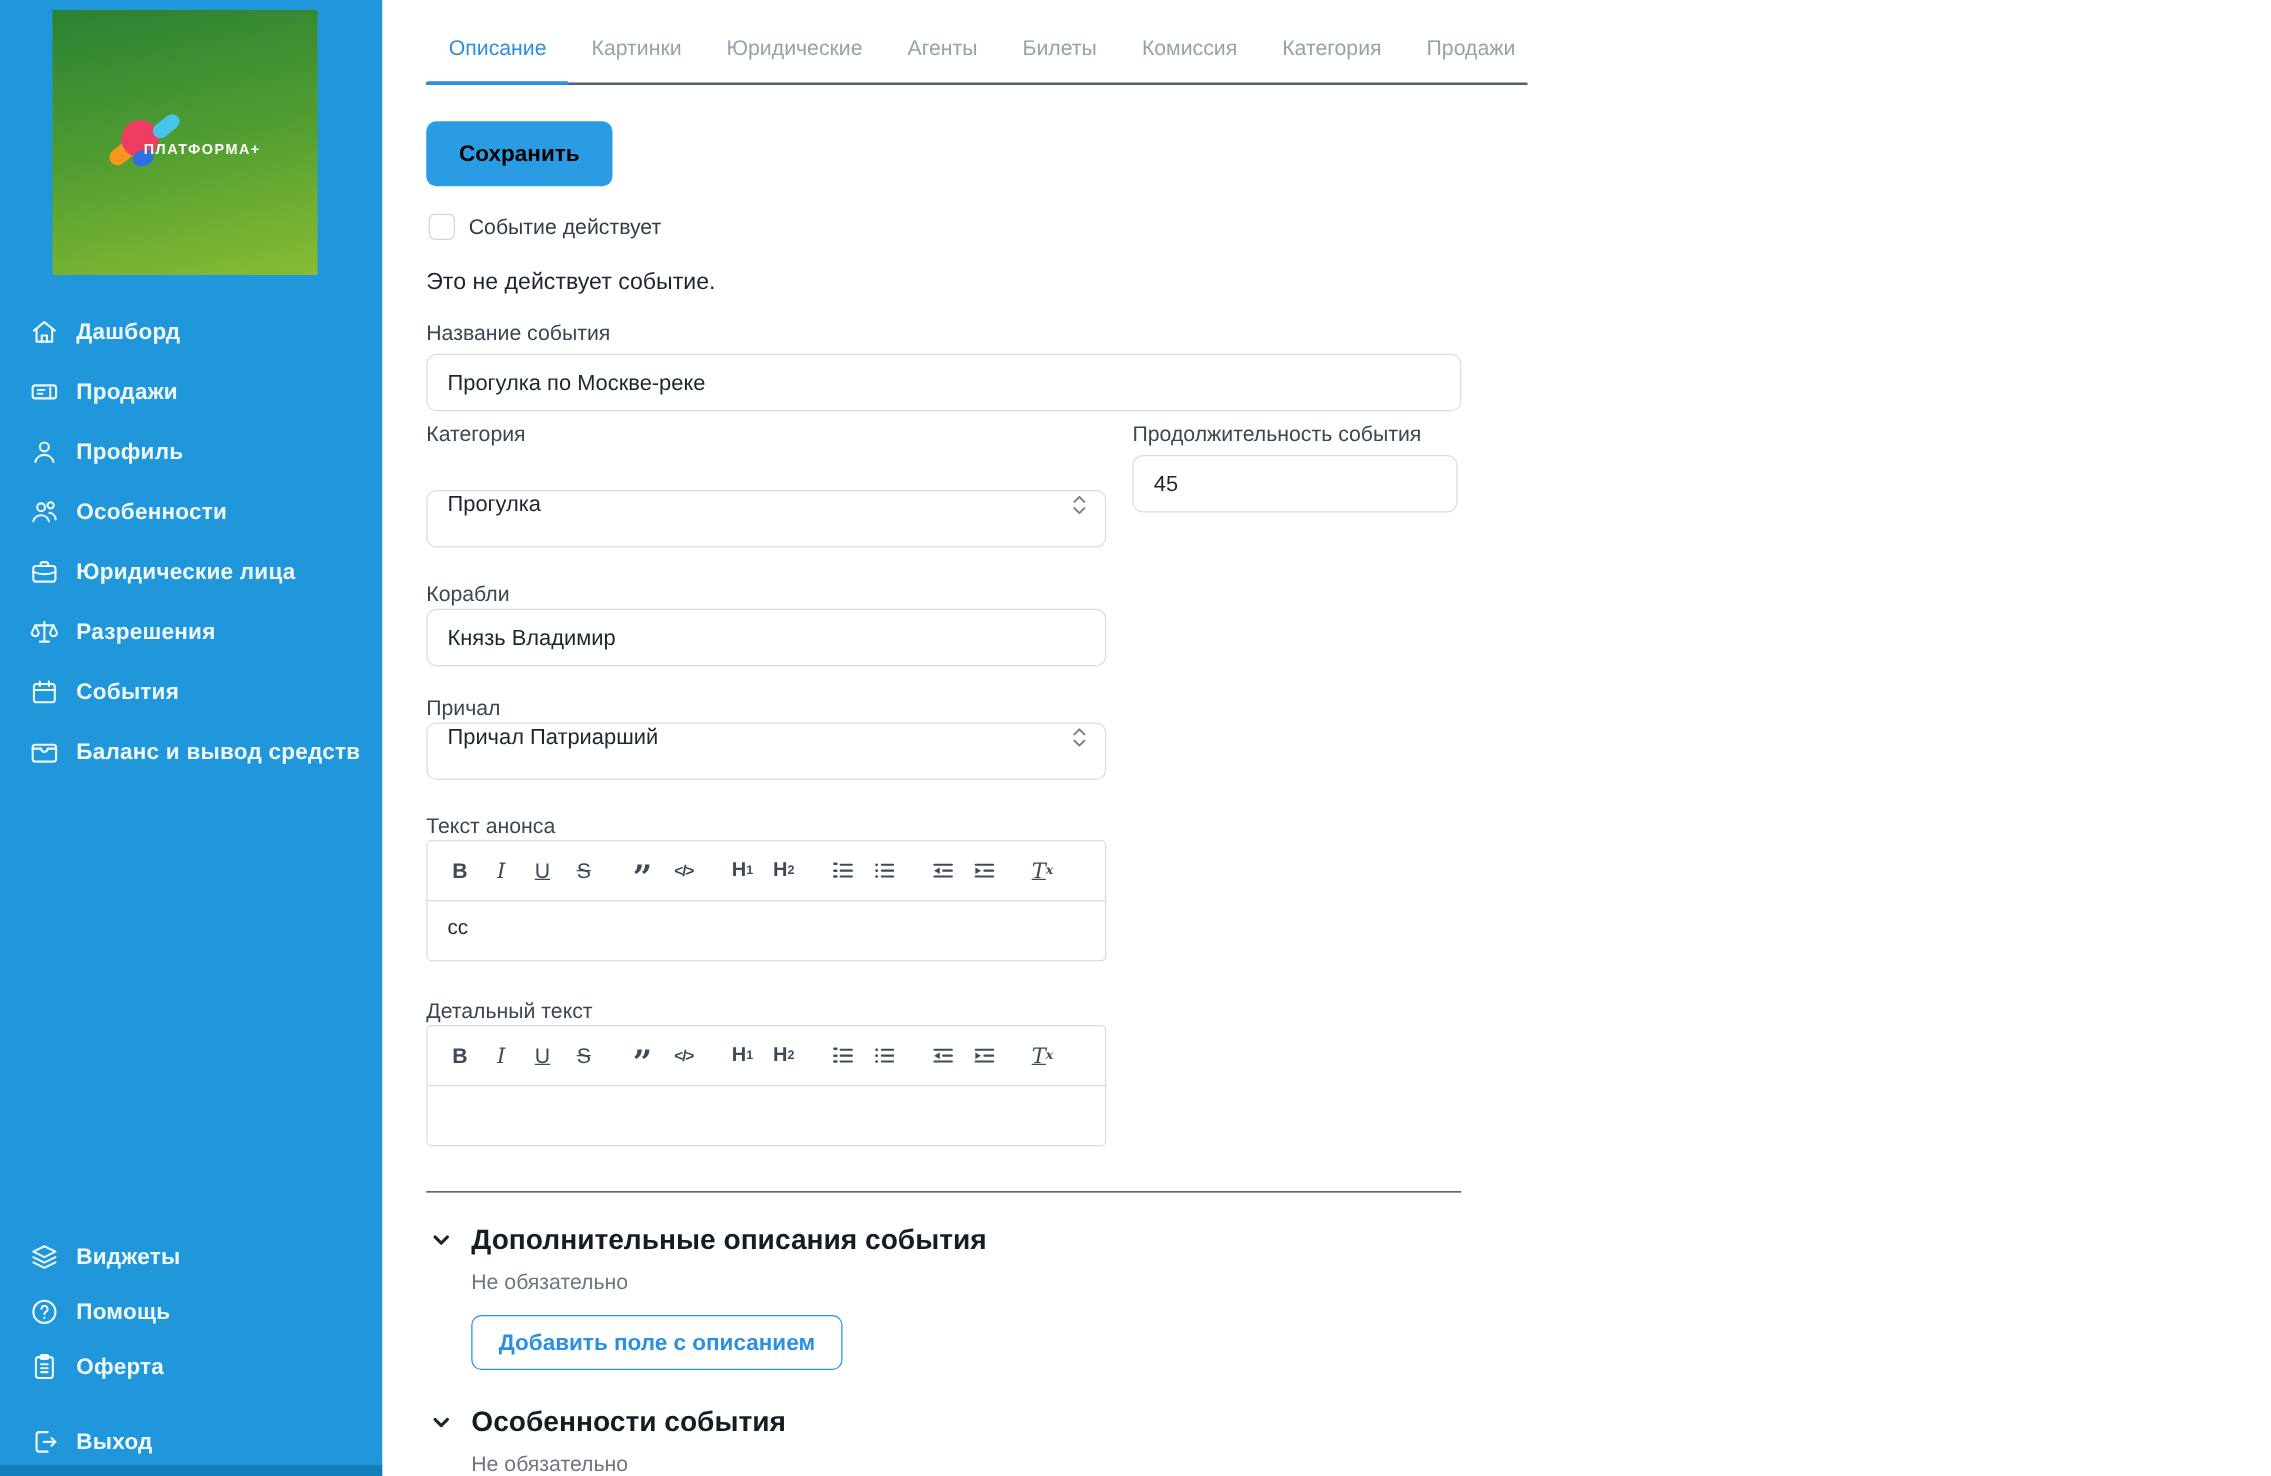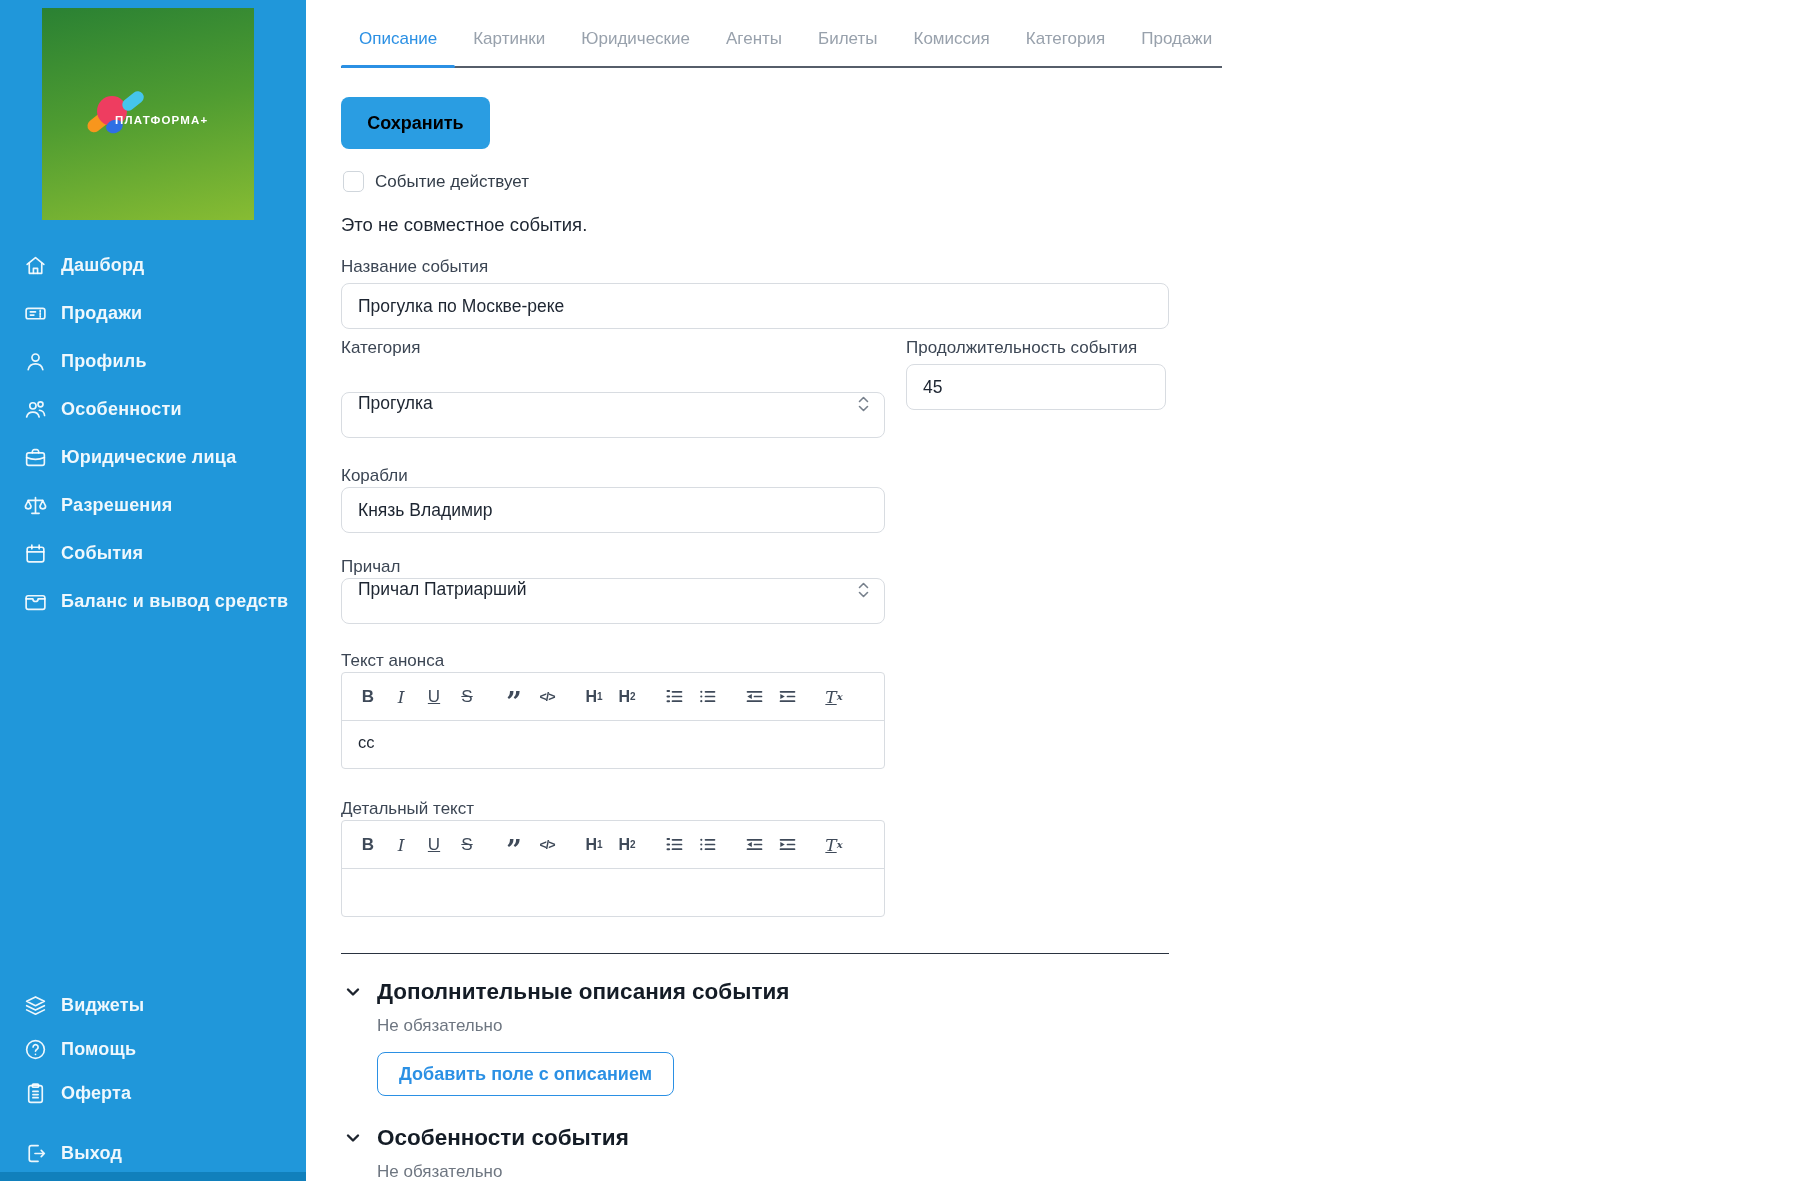--- a/index.html
+++ b/index.html
@@ -240,21 +240,21 @@
     <div class="tab">Продажи</div>
   </div>
 
   <button class="save-btn">Сохранить</button>
 
   <div class="chk-row">
     <div class="chk"></div>
     <div class="chk-label">Событие действует</div>
   </div>
 
-  <div class="note">Это не совместное события.</div>
+  <div class="note">Это не действует событие.</div>
 
   <div class="f-label">Название события</div>
   <input class="t-input w-full" type="text" value="Прогулка по Москве-реке" style="">
 
   <div class="row2">
     <div class="col col1">
       <div class="f-label">Категория</div>
       <div class="selectbox">
         <span class="sval">Прогулка</span>
         <span class="updown">

